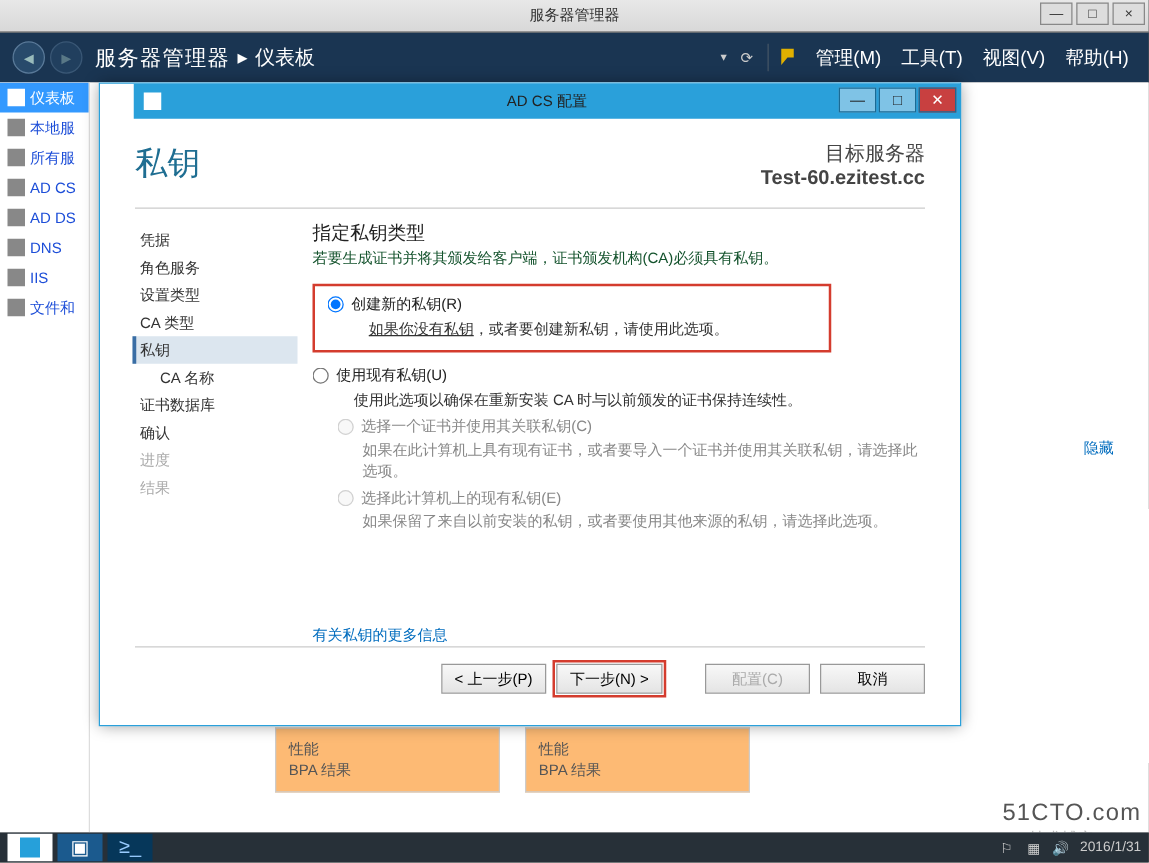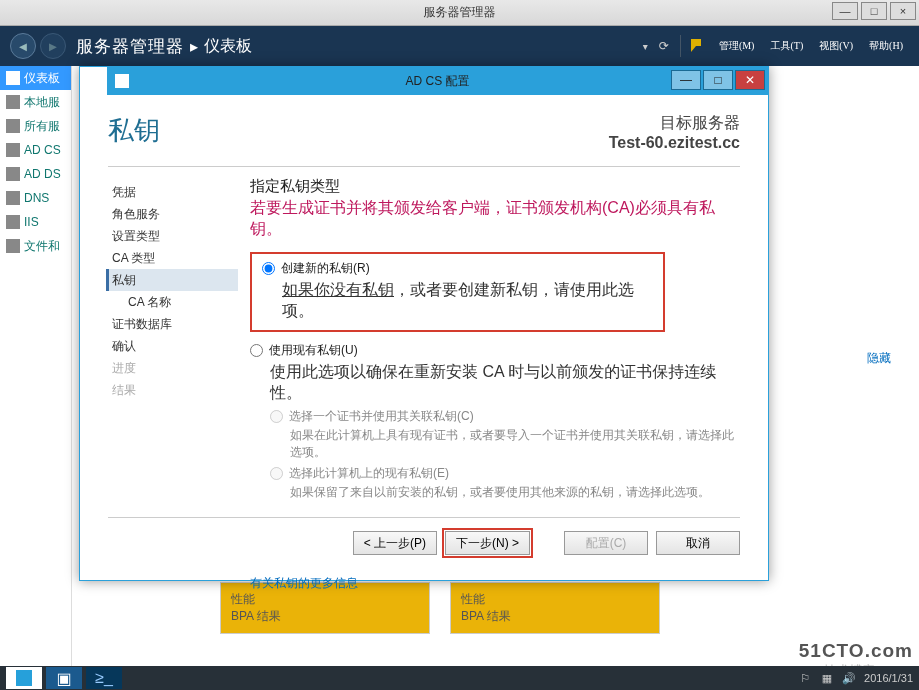--- a/index.html
+++ b/index.html
@@ -9,36 +9,36 @@
 .outer-titlebar .win-controls { position:absolute; right:3px; top:2px; display:flex; gap:3px;}
 .wc-btn { width:26px; height:18px; border:1px solid #888; background:#ddd; font-size:11px; display:flex; align-items:center; justify-content:center; cursor:pointer;}
 
 .sm-header { height:40px; background:#1a3552; display:flex; align-items:center; padding:0 10px; color:#fff; font-size:14px;}
 .sm-nav-btn { width:26px; height:26px; border-radius:50%; border:1px solid #5a7a99; background:#284a6b; display:flex; align-items:center; justify-content:center; margin-right:4px; color:#9bb; font-size:13px;}
 .sm-title { font-size:17px; margin-left:6px; letter-spacing:1px;}
 .sm-breadcrumb { margin-left:6px; font-size:16px; }
 .sm-header-right { margin-left:auto; display:flex; align-items:center; gap:4px; font-size:12px;}
 .hdr-icon { width:24px; height:24px; display:flex; align-items:center; justify-content:center; color:#ccc;}
 .hdr-divider { width:1px; height:22px; background:#456;}
-.hdr-menu { color:#fff; padding:0 6px; cursor:pointer; font-size:10px;font-family:Liberation Serif, serif;}
+.hdr-menu { color:#fff; padding:0 6px; cursor:pointer; font-size:15px;}
 
 .sm-body { position:absolute; top:66px; left:0; right:0; bottom:24px; background:#fff; display:flex;}
 .sm-sidebar { width:72px; background:#fff; border-right:1px solid #ddd; font-size:12px; overflow:hidden;}
-.sm-side-item { height:24px; display:flex; align-items:center; padding:0 6px; gap:4px; white-space:nowrap; color:#0f766e; cursor:pointer;}
+.sm-side-item { height:24px; display:flex; align-items:center; padding:0 6px; gap:4px; white-space:nowrap; color:#1d4ed8; cursor:pointer;}
 .sm-side-item.selected { background:#3399ff; color:#fff;}
 .side-icon { width:14px; height:14px; background:#888; flex-shrink:0;}
 .sm-side-item.selected .side-icon { background:#fff;}
 
 .sm-main { flex:1; position:relative; background:#fff;}
 .hide-link { position:absolute; right:28px; top:284px; font-size:12px; color:#006cbe; cursor:pointer;font-family:Liberation Mono, monospace;}
 
 .bg-panels { position:absolute; left:148px; bottom:32px; display:flex; gap:20px;}
-.bg-panel { width:210px; border:1px solid #ccc; padding:8px 10px; font-size:12px; color:#555; background:#eab308;}
-
-.watermark { position:absolute; right:6px; bottom:28px; color:#555; font-size:19px; font-weight:bold; letter-spacing:1px; font-family: Impact, sans-serif;}
+.bg-panel { width:180px; border:1px solid #ccc; padding:8px 10px; font-size:12px; color:#555; background:#fdba74;}
+
+.watermark { position:absolute; right:6px; bottom:28px; color:#555; font-size:19px; font-weight:normal; letter-spacing:1px; font-family: Impact, sans-serif;}
 .watermark2 { position:absolute; right:6px; bottom:10px; color:#bbb; font-size:13px;}
 
 
 .wizard { position:absolute; left:79px; top:66px; width:690px; height:515px; background:#fff; border:1px solid #2aa0da; box-shadow:0 0 12px rgba(0,0,0,0.4); z-index:50;}
 .wiz-titlebar { height:28px; background:#2aa0da; display:flex; align-items:center; padding-left:8px; color:#222; font-size:12px; position:relative;margin-left:27px;}
 .wiz-titlebar .t-icon { width:14px; height:14px; background:#fff; margin-right:6px;}
 .wiz-title-text { position:absolute; left:50%; transform:translateX(-50%); }
 .wiz-controls { position:absolute; right:3px; top:3px; display:flex;}
 .wiz-wc { width:30px; height:20px; display:flex; align-items:center; justify-content:center; font-size:12px; border:1px solid #1a6a94; margin-left:2px; cursor:pointer;}
 .wiz-wc.min { background:#7fc3e6;}
@@ -52,26 +52,26 @@
 
 .wiz-body { display:flex; height:350px;}
 .wiz-nav { width:158px; padding:14px 0 0 26px; font-size:12px;}
 .wiz-nav-item { height:22px; display:flex; align-items:center; color:#333; cursor:pointer; padding-left:6px;text-align:right;}
 .wiz-nav-item.indent { padding-left:22px;}
 .wiz-nav-item.selected { background:#dce6ef; border-left:3px solid #3a6ea5; padding-left:3px; font-weight:500;}
 .wiz-nav-item.disabled { color:#aaa; cursor:default;}
 
 .wiz-content { flex:1; padding:10px 26px 0 12px;}
 .wiz-sect-title { font-size:15px; color:#222; margin-bottom:2px;}
-.info-text { font-size:16px; color:#be185d; margin-bottom:12px;}
+.info-text { font-size:12px; color:#14532d; margin-bottom:12px;}
 
 .opt-group-box { border:2px solid #d43c2e; padding:6px 10px 8px 10px; margin-bottom:10px; width:415px;}
 .radio-row { display:flex; align-items:center; font-size:12px; color:#222; margin-bottom:3px;}
 .radio-row input { margin-right:6px;}
-.radio-desc { font-size:16px; color:#333; padding-left:20px;}
+.radio-desc { font-size:12px; color:#333; padding-left:20px;margin-left:13px;}
 .radio-desc .ul { text-decoration:underline;}
 
 .sub-radio { margin:4px 0 2px 20px; display:flex; align-items:center; font-size:12px; color:#888;}
 .sub-radio input { margin-right:6px;}
 .sub-desc { font-size:12px; color:#888; padding-left:40px;}
 
 .more-link { color:#006cbe; font-size:12px; cursor:pointer; margin-top:10px; display:inline-block;}
 
 .wiz-hr2 { border:none; border-top:1px solid #ccc; margin:0 28px;}
 .wiz-footer { height:50px; display:flex; align-items:center; justify-content:flex-end; padding-right:28px; gap:8px;}

